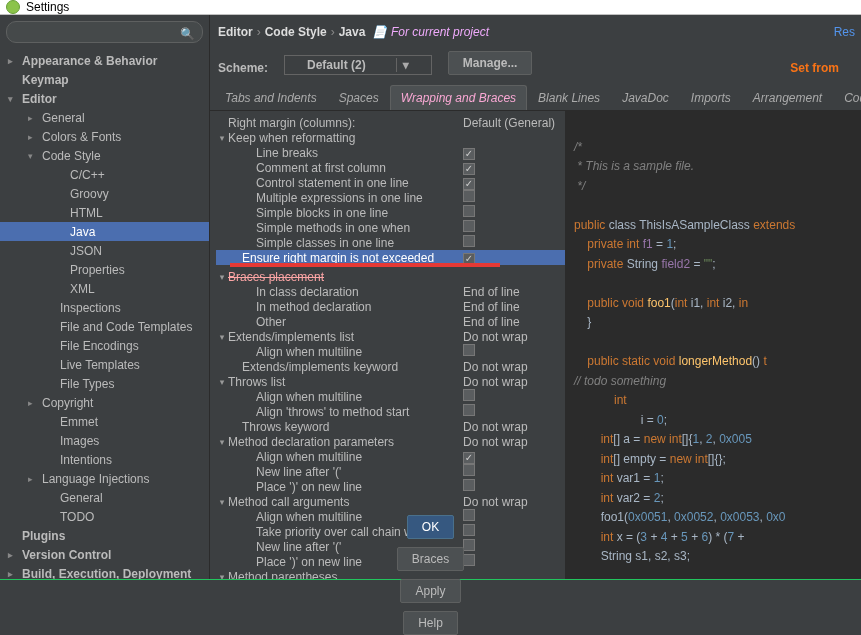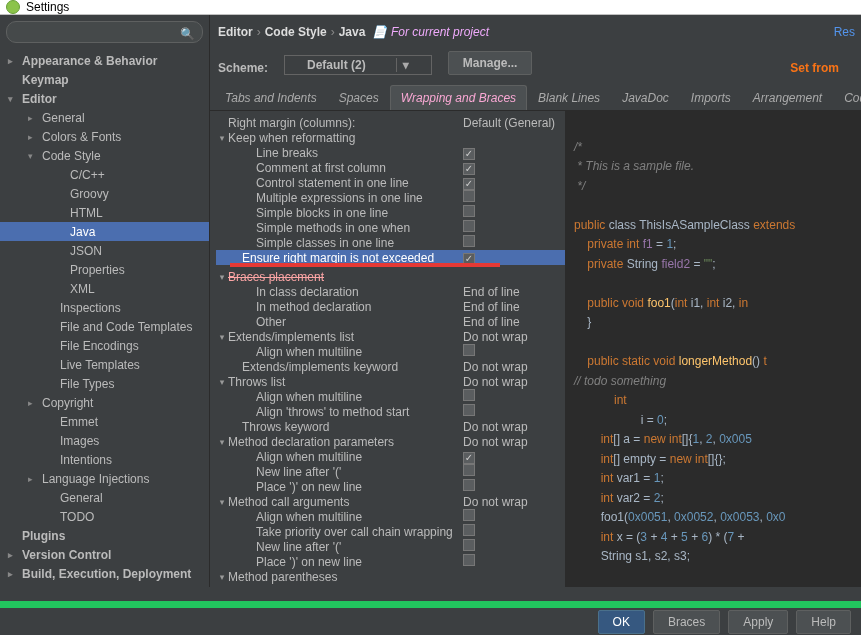--- a/index.html
+++ b/index.html
@@ -49,21 +49,21 @@
 .red-underline { height:4px; background:#e53935; margin:0 0 0 14px; width:270px; position:relative; top:-2px; }
 .strike { color:#fca5a5; text-decoration:line-through; }
 .editor { flex:1; background:#2b2b2b; color:#a9b7c6; font-family:Consolas,monospace; font-size:13px; padding:6px 0 6px 8px; overflow:hidden; white-space:pre; line-height:1.5; }
 .ed-com { color:#808080; font-style:italic; }
 .ed-kw { color:#cc7832; }
 .ed-cls { color:#a9b7c6; }
 .ed-fld { color:#9876aa; }
 .ed-num { color:#6897bb; }
 .ed-str { color:#6a8759; }
 .ed-meth { color:#ffc66d; }
-.buttons { position:absolute; bottom:0; left:0; right:0; height:34px; background:#3c3f41; border-top:7px solid #22c55e; display:flex; justify-content:flex-end; align-items:center; padding:0 10px; gap:8px; }
+.buttons { position:absolute; bottom:0; left:0; right:0; height:56px; background:#3c3f41; border-top:1px solid #22c55e; display:flex; justify-content:flex-end; align-items:center; padding:0 10px; gap:8px;flex-direction:column; }
 .btn-primary { background:#365880; border-color:#4a708b; color:#fff; }
 </style>
 </head>
 <body>
 
 <div class="title-bar">
   <span class="title-icon"></span>
   <span>Settings</span>
 </div>
 

